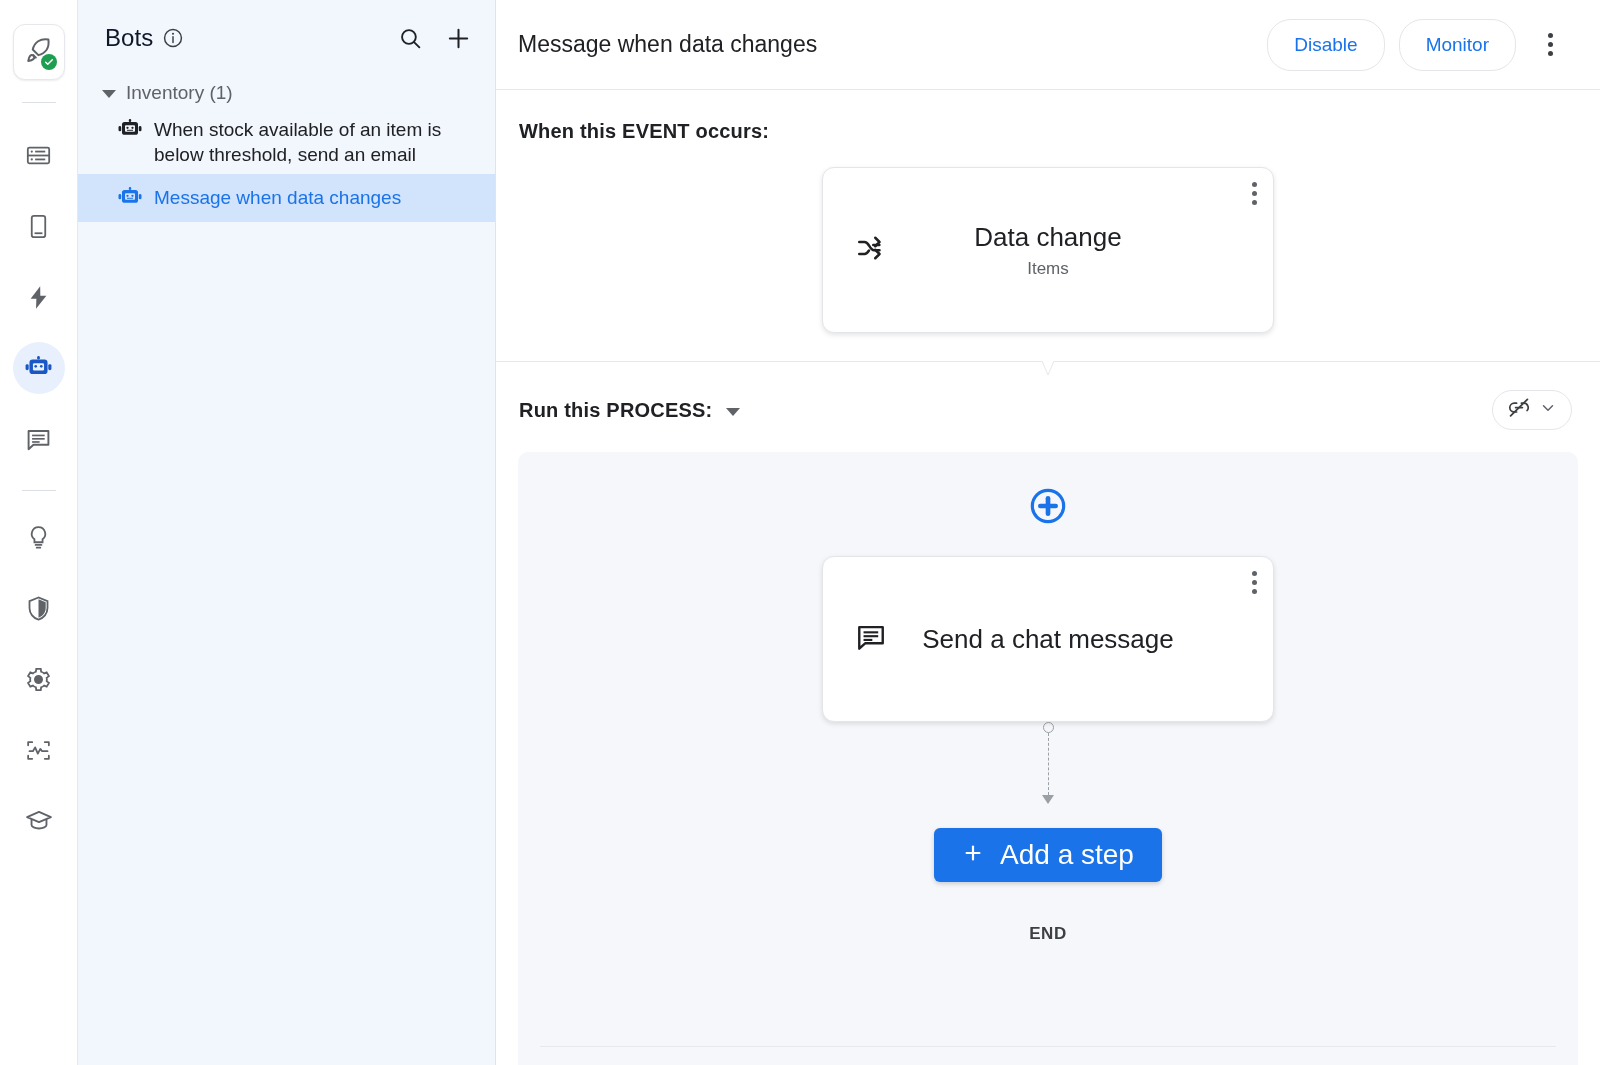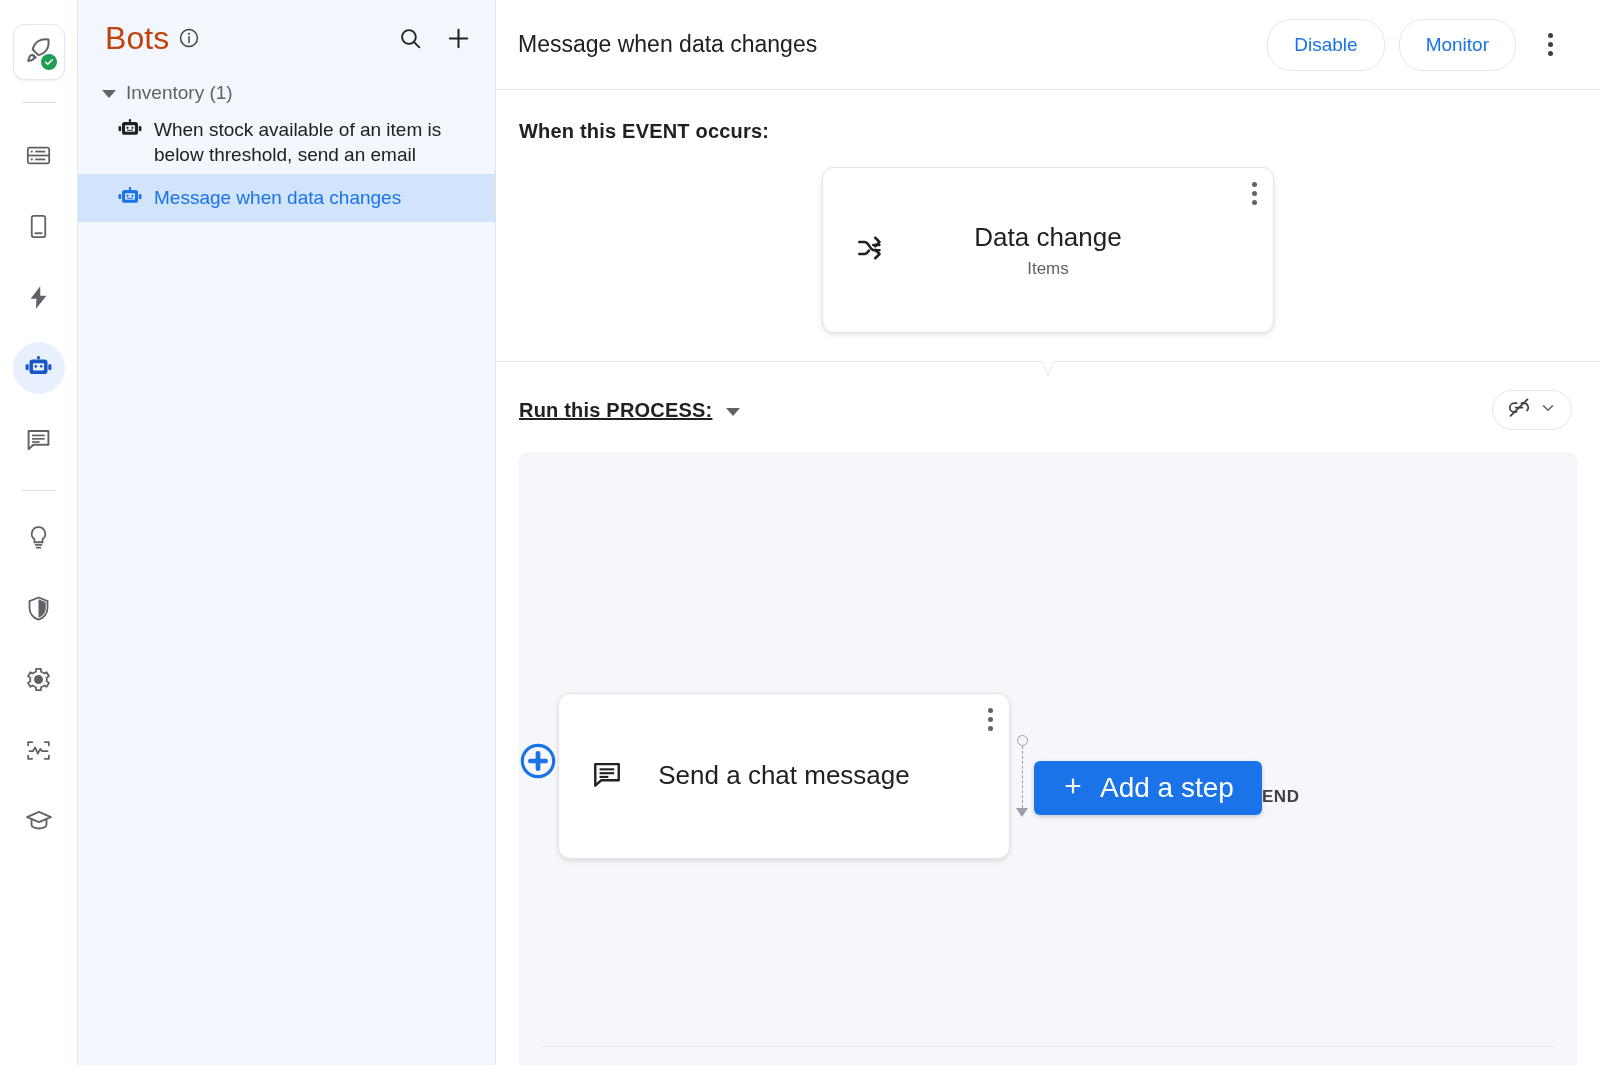--- a/index.html
+++ b/index.html
@@ -47,21 +47,21 @@
     background: #f2f6fd;
     border-right: 1px solid #dfe3ec;
     flex: 0 0 418px;
     overflow: hidden;
   }
   .sb-header {
     height: 76px; display: flex; align-items: center;
     padding: 0 20px 0 27px;
   }
   .sb-title {
-    font-size: 32px; color: #c2410c; font-weight: 400;
+    font-size: 24px; color: #0f172a; font-weight: 400;
     letter-spacing: .1px;
   }
   .sb-info { margin-left: 9px; display: flex; align-items: center; color: #3c4043; }
   .sb-spacer { flex: 1; }
   .sb-icon-btn {
     width: 34px; height: 34px; display: flex; align-items: center; justify-content: center;
     color: #202124; margin-left: 14px;
   }
 
   .group-header {
@@ -158,21 +158,21 @@
     height: 40px; padding: 0 14px;
     border: 1px solid #e4e6ea; border-radius: 20px; background: #fff;
     display: flex; align-items: center; gap: 8px; color: #3c4043;
   }
 
   .process-panel {
     margin: 22px 22px 0 22px;
     background: #f5f7fa;
     border-radius: 10px 10px 0 0;
     flex: 1;
-    display: flex; flex-direction: row; align-items: center;
+    display: flex; flex-direction: column; align-items: center;
     padding-top: 34px;
     position: relative;
   }
   .add-circle { margin-bottom: 30px; color: #1a73e8; display: flex; }
   .dashed-conn {
     width: 24px; display: flex; flex-direction: column; align-items: center;
     margin-top: 0;
   }
   .conn-dot { width: 11px; height: 11px; border: 1.6px solid #9aa0a6; border-radius: 50%; background: #f5f7fa; }
   .conn-line { width: 0; border-left: 1.6px dashed #9aa0a6; height: 62px; }
@@ -436,21 +436,21 @@
     <div class="notch-divider">
       <span class="notch">
         <svg width="48" height="26" viewBox="0 0 48 26">
           <path d="M0 0 L18 0 L24 14 L30 0 L48 0 L48 -2 L0 -2 Z" fill="#ffffff"></path>
           <path d="M18 0 L24 14 L30 0" fill="#ffffff" stroke="#e6e8ec" stroke-width="1"></path>
         </svg>
       </span>
     </div>
 
     <div class="process-head">
-      <span class="section-label" style="padding-left:0;text-decoration:underline;">Run this PROCESS:</span>
+      <span class="section-label" style="padding-left:0;">Run this PROCESS:</span>
       <span class="caret-sm"></span>
       <span class="link-toggle">
         <span>
           <svg width="24" height="24" viewBox="0 0 24 24" fill="none" stroke="#3c4043" stroke-width="1.7" stroke-linecap="round">
             <path d="M9.6 7.2H7.2a4.4 4.4 0 0 0 0 8.8h2.4"></path>
             <path d="M14.4 7.2h2.4a4.4 4.4 0 0 1 3.3 7.3"></path>
             <line x1="8.6" y1="11.6" x2="15.4" y2="11.6"></line>
             <line x1="3.6" y1="19.8" x2="20.4" y2="3.4" stroke-width="1.8"></line>
           </svg>
         </span>

